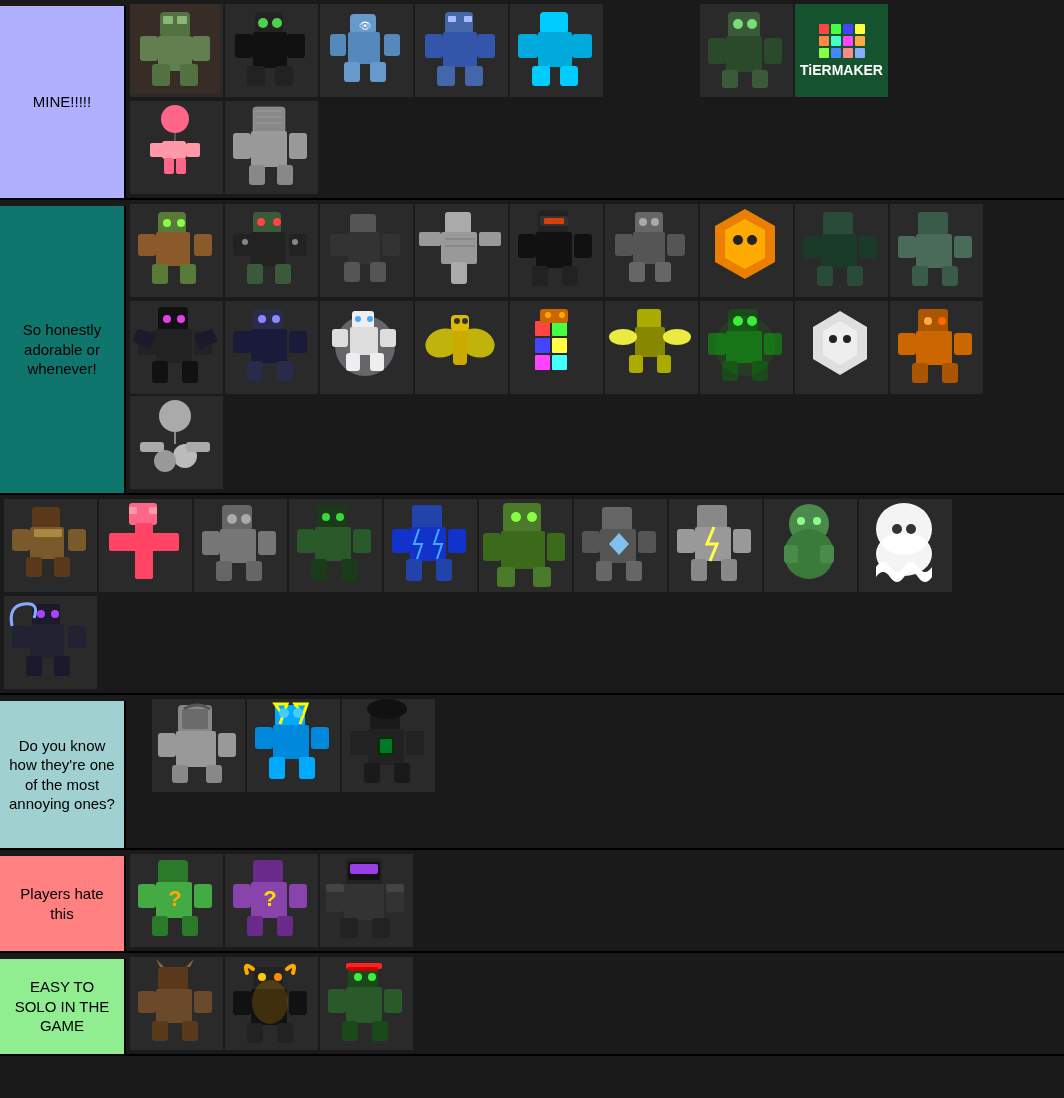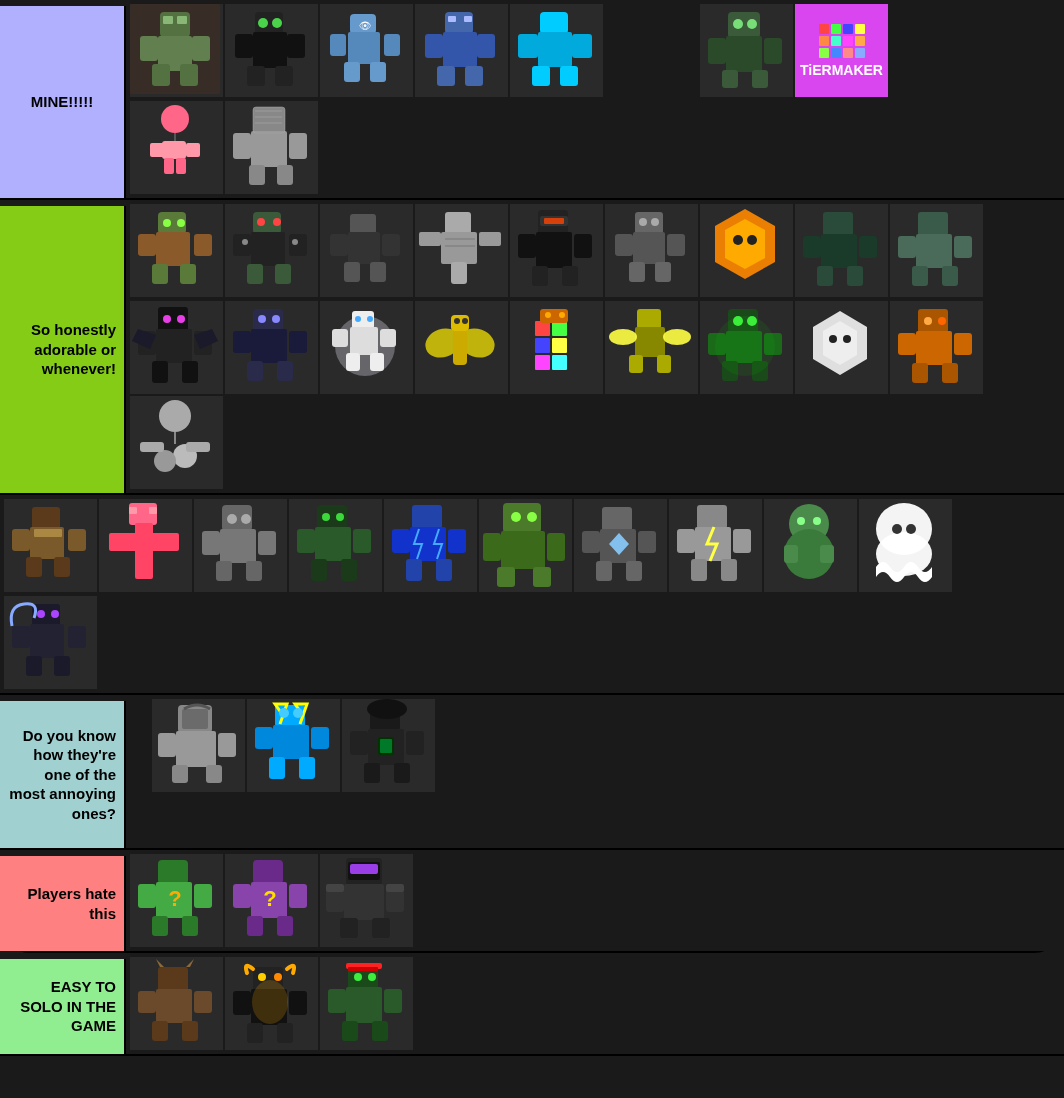--- a/index.html
+++ b/index.html
@@ -12,22 +12,22 @@
       display: flex;
       min-height: 100px;
       border-bottom: 2px solid #000;
     }
     .tier-label {
       width: 126px;
       min-width: 126px;
       display: flex;
       align-items: center;
       justify-content: center;
-      text-align: right;
-      font-weight: bold;
+      text-align: center;
+      font-weight: normal;
       font-size: 15px;
       padding: 8px;
       color: #000;
       line-height: 1.3;
       border-right: 2px solid #000;
       margin-top: 6px;
     }
     .tier-items {
       display: flex;
       flex-wrap: wrap;
@@ -41,21 +41,21 @@
       width: 93px;
       height: 93px;
       overflow: hidden;
       background: #2a2a2a;
       position: relative;
       flex-shrink: 0;
     }
 
     
     .tier-mine { background-color: #b0b0ff; }
-    .tier-adorable { background-color: #84cc16; }
+    .tier-adorable { background-color: #0f766e; }
     .tier-pretty-good { background-color: #f0e060; }
     .tier-annoying { background-color: #a0d0d0; }
     .tier-players-hate { background-color: #ff8080; }
     .tier-easy { background-color: #90ee90; }
 
     
     svg.char-svg {
       width: 90px;
       height: 90px;
     }
@@ -135,21 +135,21 @@
           <rect x="28" y="8" width="32" height="26" rx="4" fill="#3a5a3a"></rect>
           <rect x="26" y="32" width="36" height="36" rx="2" fill="#2a4a2a"></rect>
           <rect x="8" y="34" width="18" height="26" rx="3" fill="#2a4a2a"></rect>
           <rect x="64" y="34" width="18" height="26" rx="3" fill="#2a4a2a"></rect>
           <rect x="22" y="66" width="16" height="18" rx="3" fill="#3a5a3a"></rect>
           <rect x="52" y="66" width="16" height="18" rx="3" fill="#3a5a3a"></rect>
           <circle cx="38" cy="20" r="5" fill="#88ff88" opacity="0.8"></circle>
           <circle cx="52" cy="20" r="5" fill="#88ff88" opacity="0.8"></circle>
         </svg>
       </div>
-      <div class="tier-item" style="background:#d946ef;">
+      <div class="tier-item" style="background:#14532d;">
 
         <div style="display:flex;flex-direction:column;align-items:center;justify-content:center;height:100%;padding:4px;">
           <div style="display:grid;grid-template-columns:repeat(4,10px);gap:2px;margin-bottom:4px;">
             <div style="width:10px;height:10px;background:#ff4444;border-radius:1px;"></div>
             <div style="width:10px;height:10px;background:#44ff44;border-radius:1px;"></div>
             <div style="width:10px;height:10px;background:#4444ff;border-radius:1px;"></div>
             <div style="width:10px;height:10px;background:#ffff44;border-radius:1px;"></div>
             <div style="width:10px;height:10px;background:#ff8844;border-radius:1px;"></div>
             <div style="width:10px;height:10px;background:#44ffcc;border-radius:1px;"></div>
             <div style="width:10px;height:10px;background:#ff44ff;border-radius:1px;"></div>
@@ -622,21 +622,21 @@
 
           <ellipse cx="45" cy="10" rx="20" ry="10" fill="#111"></ellipse>
 
           <rect x="36" y="38" width="16" height="18" rx="2" fill="#003300"></rect>
           <rect x="38" y="40" width="12" height="14" rx="1" fill="#00aa44" opacity="0.6"></rect>
         </svg>
       </div>
     </div>
   </div>
 
-  <div class="tier-row" style="min-height:100px;border-radius:30px;">
+  <div class="tier-row" style="min-height:100px;">
     <div class="tier-label tier-players-hate">Players hate this</div>
     <div class="tier-items">
       <div class="tier-item">
         <svg viewBox="0 0 90 90" class="char-svg">
 
           <rect x="28" y="6" width="30" height="24" rx="4" fill="#2a7a2a"></rect>
           <rect x="26" y="28" width="36" height="36" rx="2" fill="#44aa44"></rect>
           <rect x="8" y="30" width="18" height="24" rx="3" fill="#44aa44"></rect>
           <rect x="64" y="30" width="18" height="24" rx="3" fill="#44aa44"></rect>
           <rect x="22" y="62" width="16" height="20" rx="3" fill="#2a7a2a"></rect>

